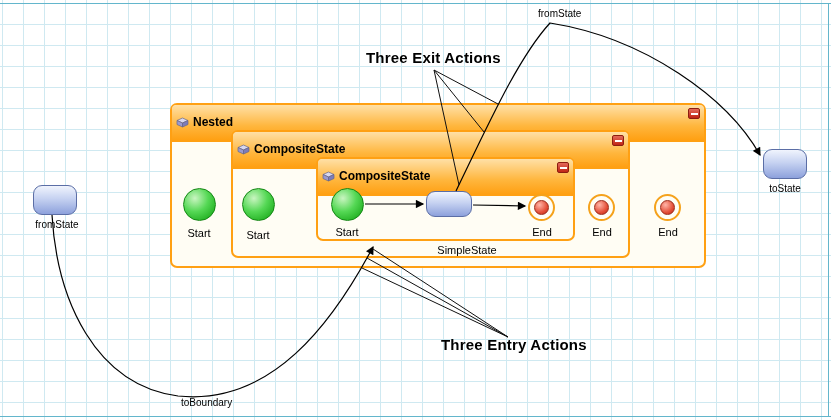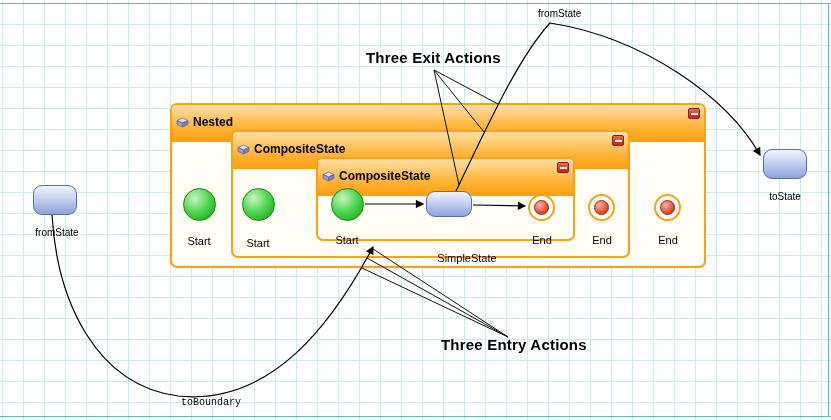--- a/index.html
+++ b/index.html
@@ -53,21 +53,20 @@
     background:radial-gradient(circle at 35% 30%, #ffb5a8, #e4503a 60%, #c02413);
     border:1px solid #9c2a1a;box-sizing:border-box;
   }
   .bstate{
     position:absolute;border-radius:9px;border:1px solid #5b6ea6;box-sizing:border-box;
     background:linear-gradient(#f0f4fd, #c6d2f1 45%, #8da1dc 100%);
   }
   .nlabel{
     position:absolute;font-size:11px;line-height:12px;white-space:nowrap;
     transform:translateX(-50%);
-    margin-top:8px;
   }
   .elabel{position:absolute;font-size:10px;line-height:11px;white-space:nowrap;}
   .ann{
     position:absolute;font-size:15px;font-weight:bold;white-space:nowrap;letter-spacing:0.2px;
   }
   svg.edges{position:absolute;left:0;top:0;}
 </style>
 </head>
 <body>
 
@@ -152,21 +151,21 @@
     </div>
   <div class="nlabel" style="left:668px;top:226px;">End</div>
 
   <div class="bstate" style="left:33px;top:185px;width:44px;height:30px;"></div>
   <div class="nlabel" style="left:57px;top:219px;font-size:10px;">fromState</div>
 
   <div class="bstate" style="left:763px;top:149px;width:44px;height:30px;"></div>
   <div class="nlabel" style="left:785px;top:183px;font-size:10px;">toState</div>
 
   <div class="elabel" style="left:538px;top:8px;">fromState</div>
-  <div class="elabel" style="left:181px;top:397px;font-family:Liberation Mono, monospace;">toBoundary</div>
+  <div class="elabel" style="left:181px;top:397px;">toBoundary</div>
 
   <div class="ann" style="left:366px;top:49px;">Three Exit Actions</div>
   <div class="ann" style="left:441px;top:336px;">Three Entry Actions</div>
 
   <svg class="edges" width="831" height="420" viewBox="0 0 831 420">
     <defs>
       <marker id="arr" viewBox="0 0 10 10" refX="8.5" refY="5" markerWidth="8" markerHeight="7" orient="auto-start-reverse">
         <path d="M0,0 L10,5 L0,10 z" fill="#000"></path>
       </marker>
     </defs>

